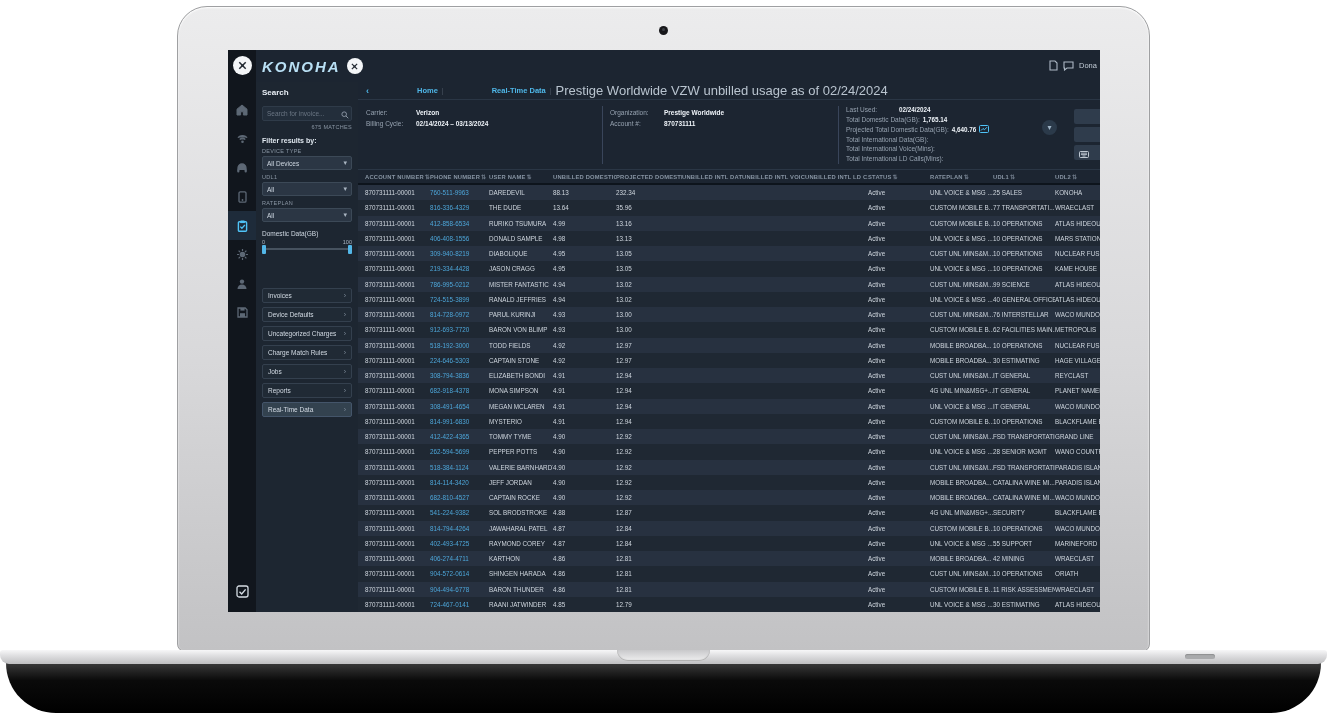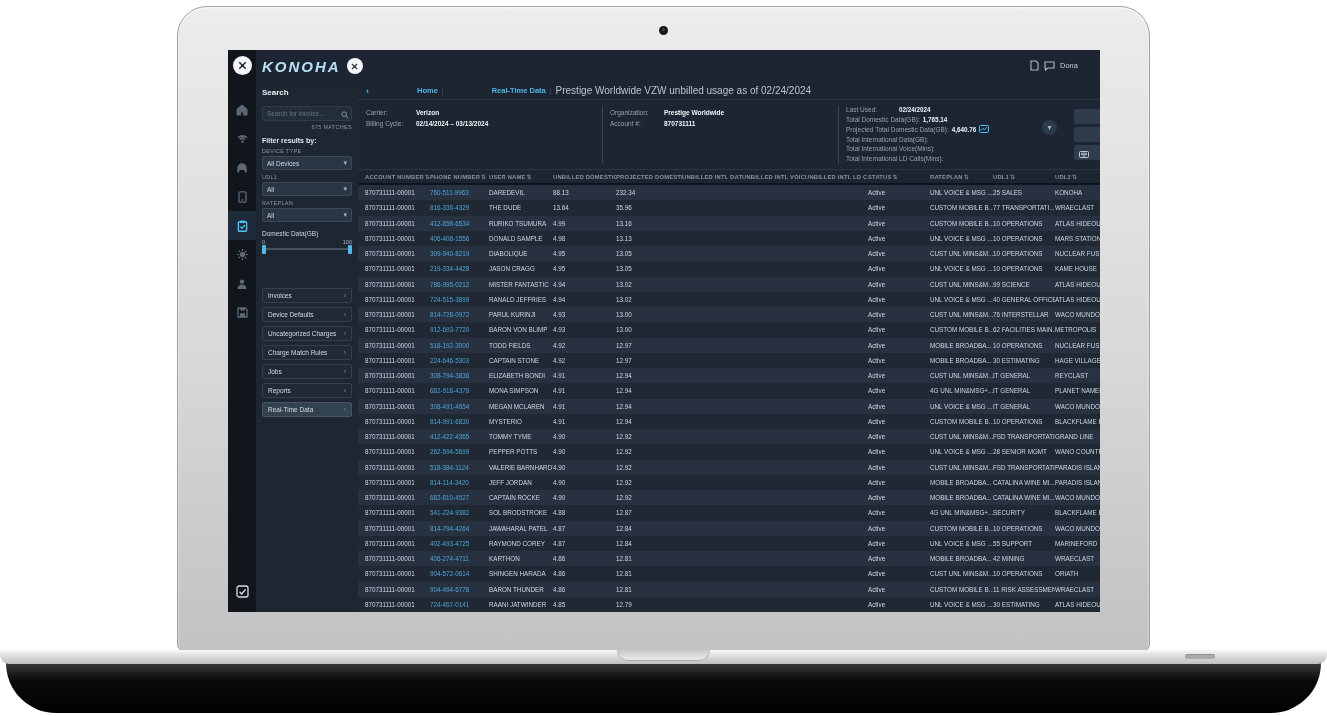--- a/index.html
+++ b/index.html
@@ -44,21 +44,21 @@
   .rail-item.active svg { fill:#4fc3f7; stroke:#4fc3f7; }
   .rail-bottom { margin-top:auto; margin-bottom:10px; }
 
   .app { flex:1; display:flex; flex-direction:column; min-width:0; }
 
   
   .topbar { height:32px; flex-shrink:0; display:flex; align-items:center; padding-left:6px; position:relative; }
   .logo-word { font-size:15px; font-weight:bold; font-style:italic; letter-spacing:2px; color:#b9e0f5; }
   .logo-emblem { width:16px; height:16px; border-radius:50%; background:#f4f6f8; margin-left:6px;
     display:flex; align-items:center; justify-content:center; }
-  .top-actions { position:absolute; left:774px; top:10px; display:flex; align-items:center; gap:5px; white-space:nowrap; }
+  .top-actions { position:absolute; left:793px; top:10px; display:flex; align-items:center; gap:5px; white-space:nowrap; }
   .top-actions svg { display:block; }
   .top-user { font-size:7.5px; color:#c2ccd6; }
 
   .body { flex:1; display:flex; min-height:0; }
 
   
   .sidebar { width:102px; flex-shrink:0; background:#1d2631; padding:4px 6px 16px 6px; }
   .sb-title { font-size:8px; font-weight:bold; color:#e8eef5; margin:2px 0 5px 0; }
   .sb-search { position:relative; }
   .sb-search input { width:100%; height:15px; background:#232e3b; border:1px solid #2f3b49;
@@ -86,21 +86,21 @@
   .sb-nav-item .arrow { color:#7f8b99; font-size:7px; }
   .sb-nav-item.active { background:#33424f; border-color:#44556a; }
 
   
   .main { flex:1; min-width:0; display:flex; flex-direction:column; position:relative; }
   .breadcrumb { height:18px; flex-shrink:0; display:flex; align-items:center; gap:4px;
     padding-left:8px; border-bottom:1px solid #2a3645; white-space:nowrap; }
   .bc-back { color:#4fb7e8; font-weight:bold; font-size:9px; cursor:pointer; }
   .bc-link { color:#4fb7e8; font-size:7.5px; font-weight:bold; cursor:pointer;padding-left:44px; }
   .bc-sep { color:#4a5663; font-size:7px; }
-  .bc-title { color:#b9c4cf; font-size:10px; }
+  .bc-title { color:#b9c4cf; font-size:13px; }
 
   .infopanel { height:70px; flex-shrink:0; position:relative; border-bottom:1px solid #2a3645; }
   .ip-divider { position:absolute; top:6px; width:1px; height:58px; background:#39455a; }
   .ip-col1 { position:absolute; left:8px; top:9px; }
   .ip-col2 { position:absolute; left:252px; top:9px; }
   .ip-col3 { position:absolute; left:488px; top:6px; }
   .ip-row { display:flex; margin-bottom:4px; }
   .ip-label { font-size:6.5px; color:#97a3b1; width:50px; flex-shrink:0; }
   .ip-col2 .ip-label { width:54px; }
   .ip-value { font-size:6.5px; font-weight:bold; color:#eef3f8; }

